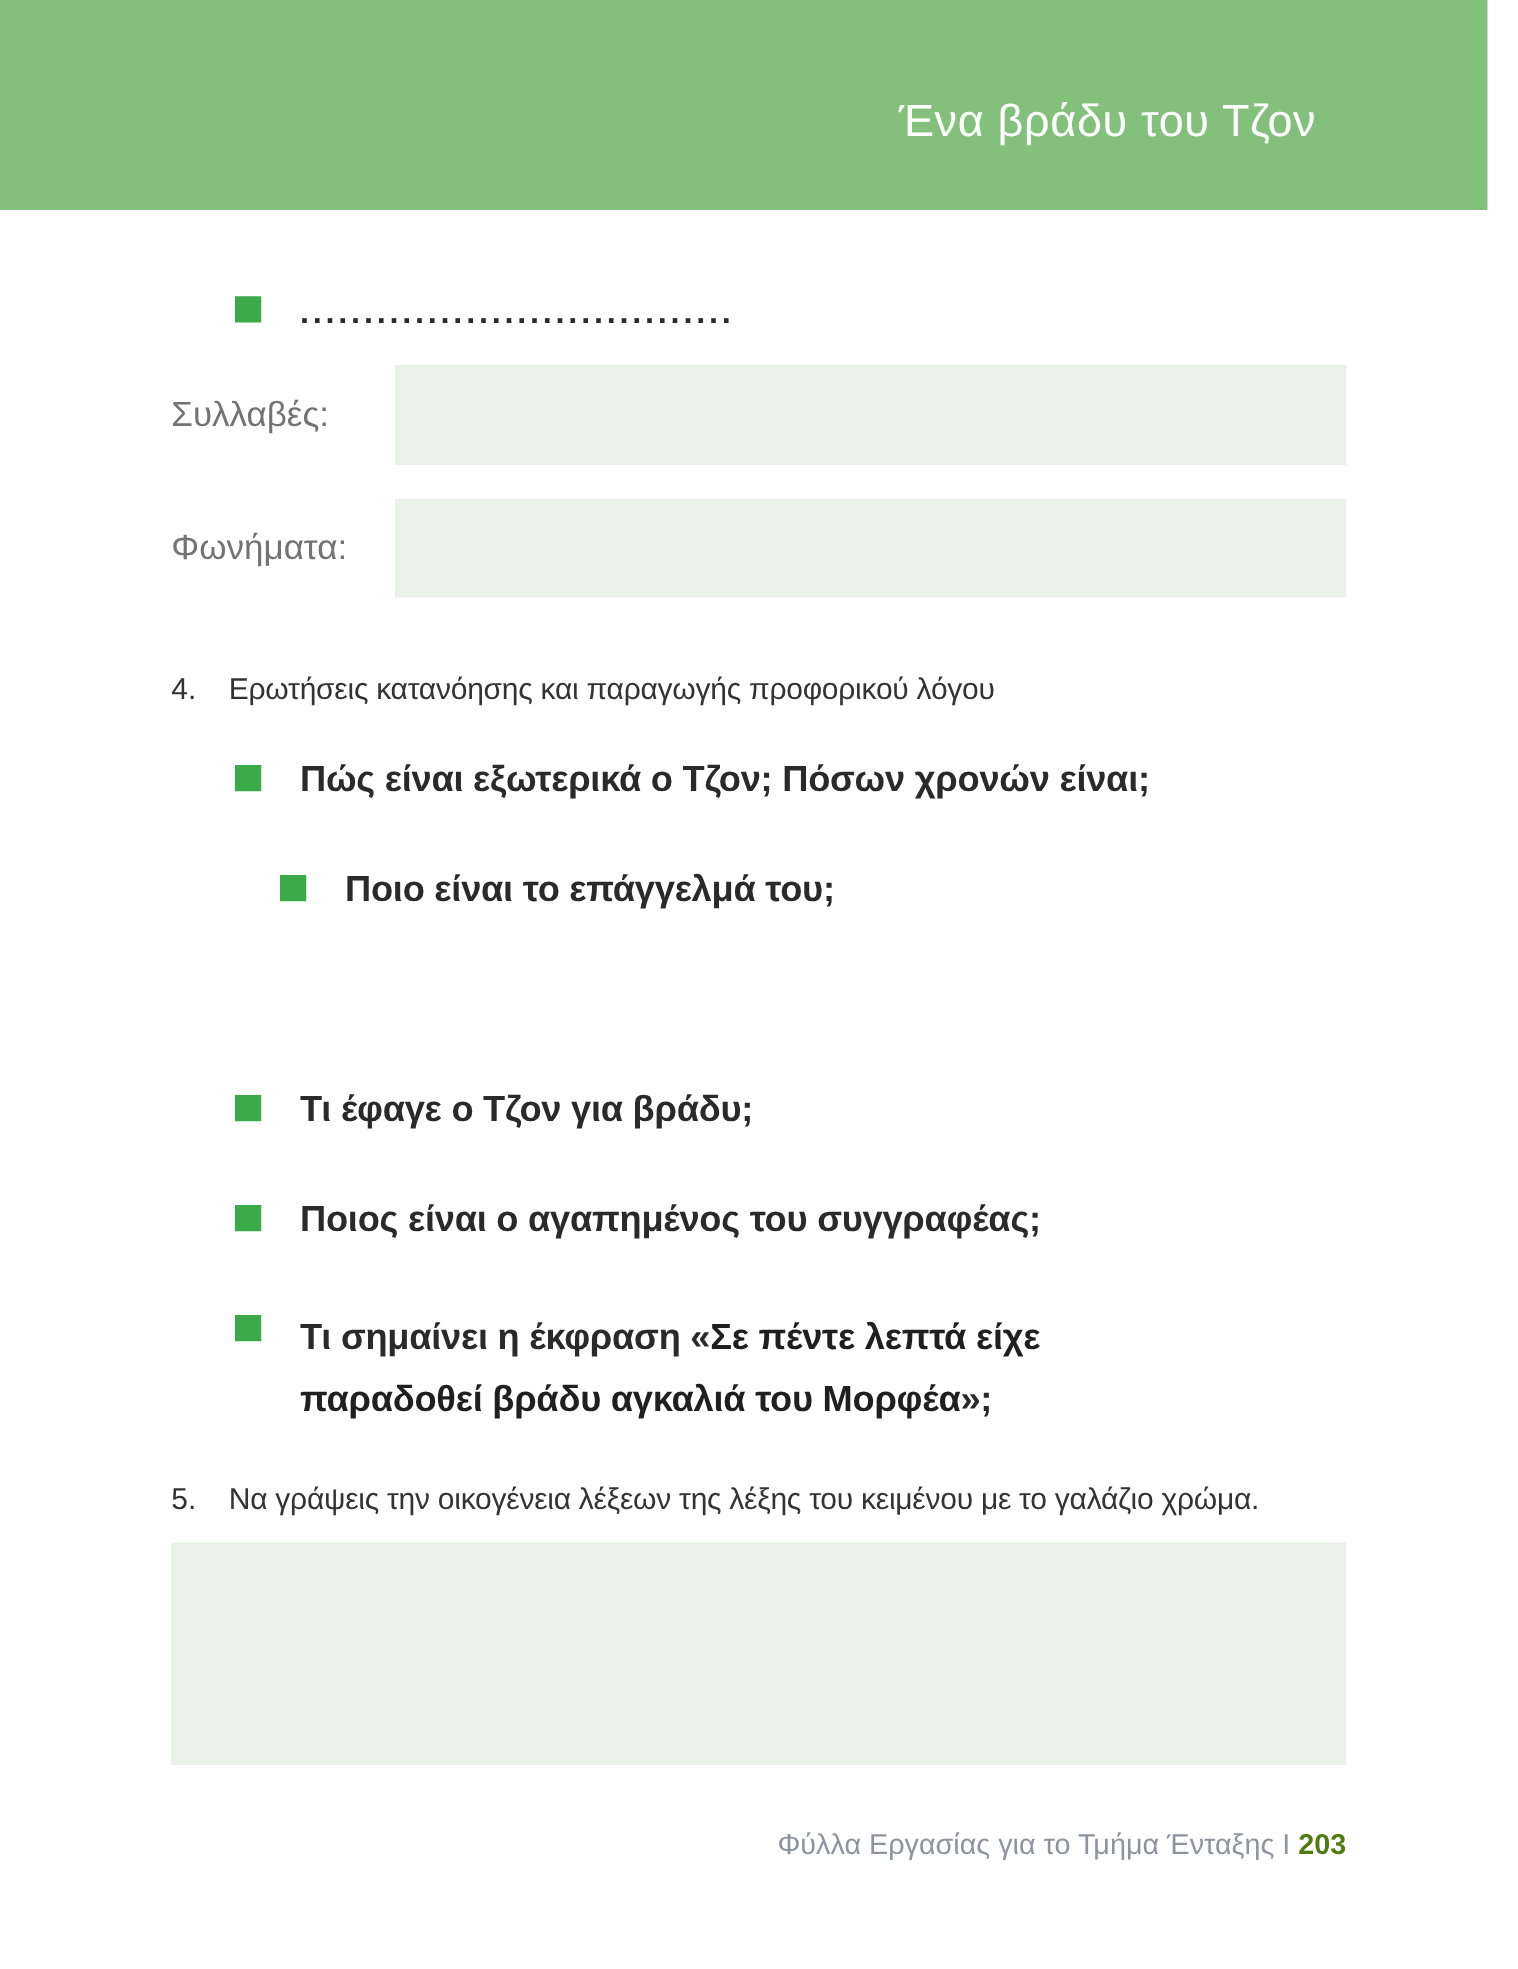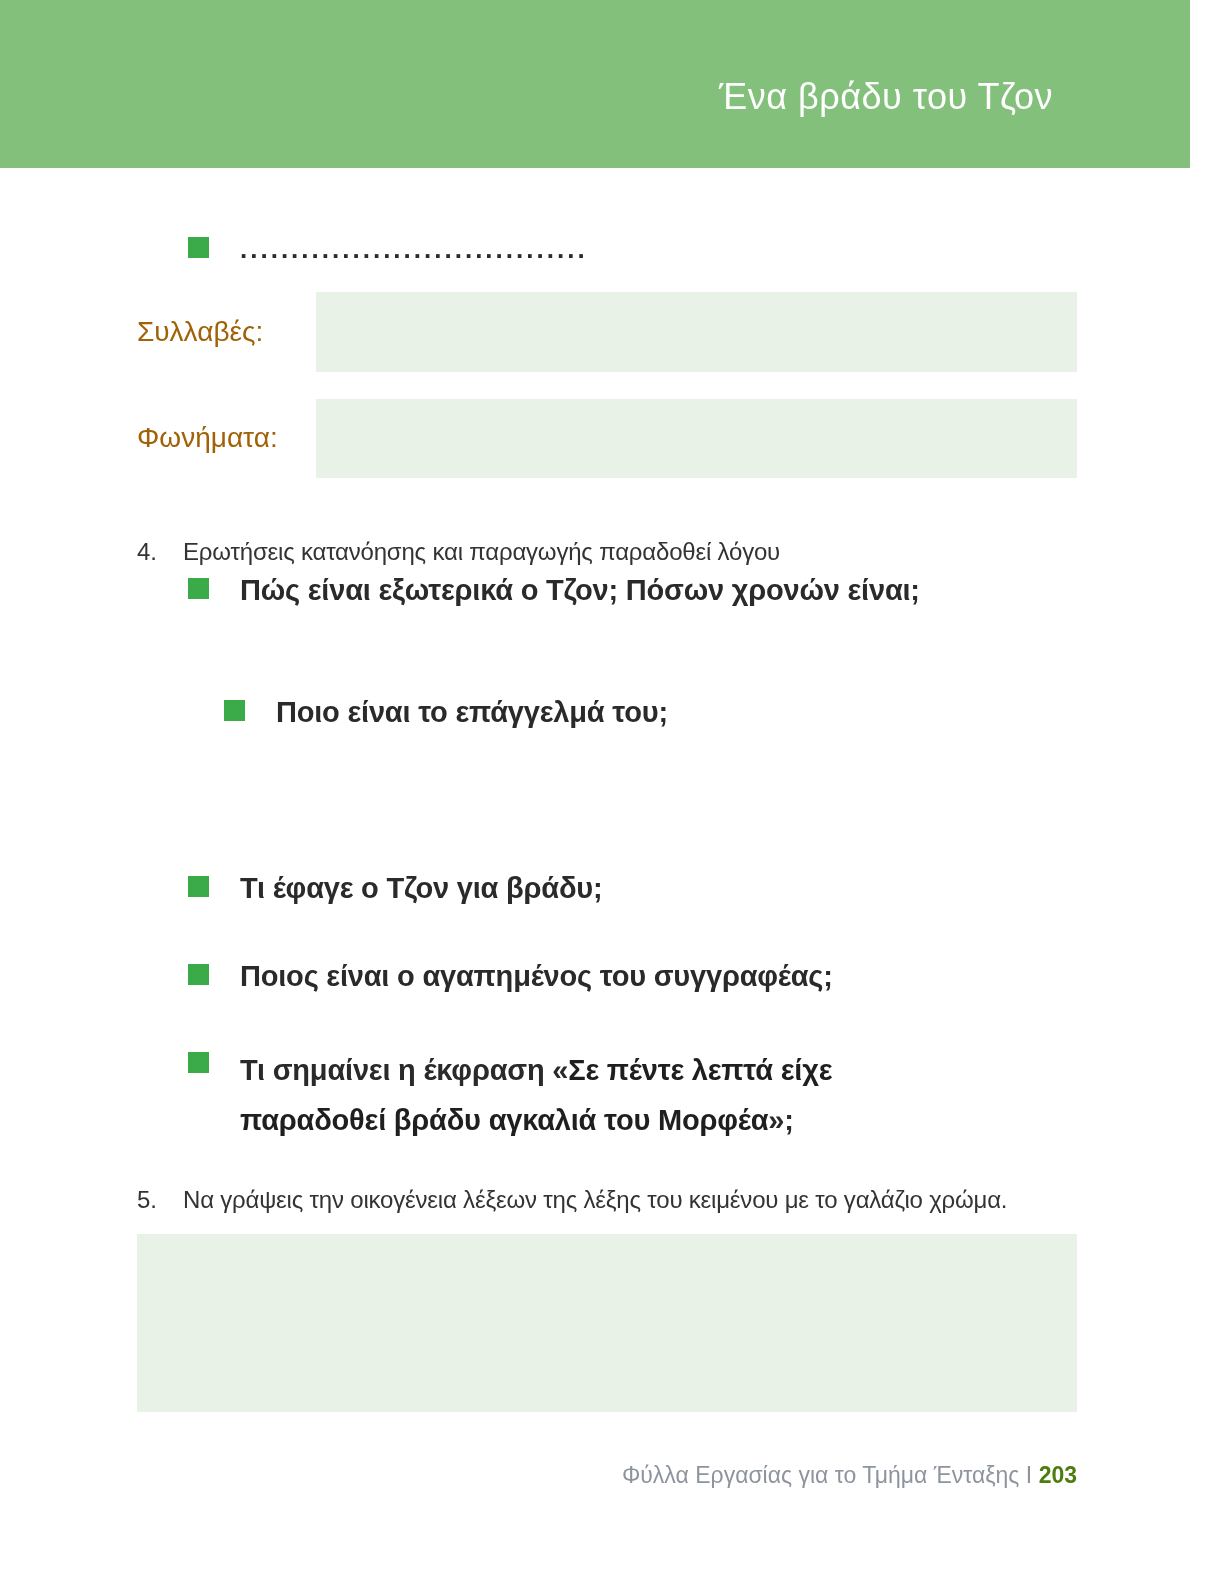--- a/index.html
+++ b/index.html
@@ -41,21 +41,21 @@
     line-height:34px;white-space:nowrap;
   }
 
   
   .answer-box{
     background:#e9f2e7;
     position:absolute;
   }
   .field-label{
     position:absolute;left:137px;
-    font-size:28px;color:#a16207;white-space:nowrap;
+    font-size:28px;color:#737373;white-space:nowrap;
   }
   .label-1{top:316px;}
   .box-1{left:316px;top:292px;width:761px;height:80px;}
   .label-2{top:422px;}
   .box-2{left:316px;top:399px;width:761px;height:79px;}
 
   
   .section{
     position:absolute;left:137px;width:960px;
     font-size:24px;color:#333333;
@@ -69,21 +69,21 @@
   
   .q{
     position:absolute;left:188px;
     display:flex;align-items:flex-start;gap:31px;
   }
   .q .sq{margin-top:7px;}
   .q-text{
     font-size:29px;font-weight:700;color:#2a2a2a;
     line-height:38px;max-width:790px;letter-spacing:-0.2px;
   }
-  .q1{top:571px;justify-content:space-between;}
+  .q1{top:605px;justify-content:space-between;}
   .q2{top:693px;padding-left:36px;}
   .q3{top:781px;}
   .q4{top:869px;}
   .q5{top:957px;justify-content:flex-end;}
   .q6{top:1045px;}
   .q6 .q-text{line-height:50px;max-width:700px;}
   .q-strong{font-weight:800;color:#1f1f1f;}
 
   
   .big-box{
@@ -113,21 +113,21 @@
   </div>
 
   <span class="field-label label-1">Συλλαβές:</span>
   <div class="answer-box box-1"></div>
 
   <span class="field-label label-2">Φωνήματα:</span>
   <div class="answer-box box-2"></div>
 
   <div class="section sec4">
     <span class="sec-num">4.</span>
-    <span class="sec-title">Ερωτήσεις κατανόησης και παραγωγής παραδοθεί λόγου</span>
+    <span class="sec-title">Ερωτήσεις κατανόησης και παραγωγής προφορικού λόγου</span>
   </div>
 
   <div class="q q1">
     <span class="sq"></span>
     <div class="q-text">Πώς είναι εξωτερικά ο Τζον; Πόσων χρονών είναι;</div>
   </div>
 
   <div class="q q2">
     <span class="sq"></span>
     <div class="q-text">Ποιο είναι το επάγγελμά του;</div>

